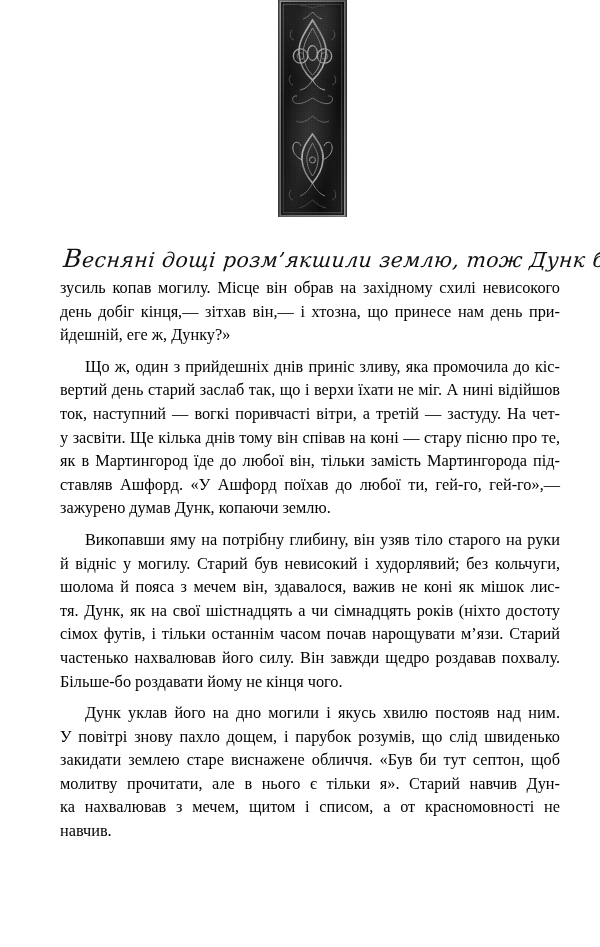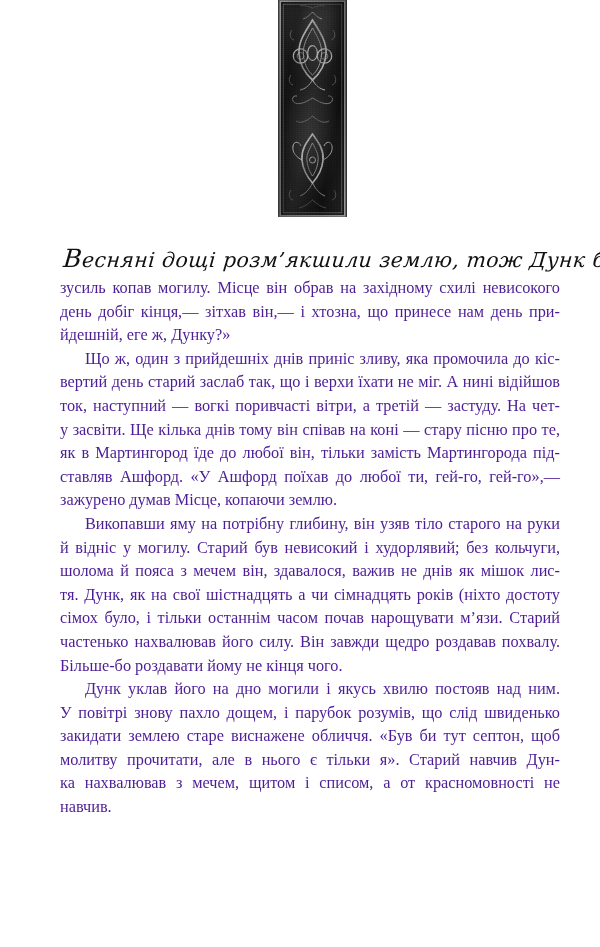--- a/index.html
+++ b/index.html
@@ -86,26 +86,26 @@
   .script-line .cap {
     font-size: 25px;
   }
 
   .para {
     margin: 0;
     font-size: 16.3px;
     line-height: 23.6px;
     text-align: justify;
     text-justify: inter-word;
-    color: #4c1d95;
+    color: #000000;
     hyphens: manual;
   }
   .para.first-para { text-indent: 0; }
 
-  .para + .para { margin-top: 0; }
+  .para + .para { margin-top: 8px; }
 
   
   .ln {
     display: block;
     text-align: justify;
     text-align-last: justify;
     white-space: pre;
   }
   .ln.last {
     text-align-last: left;
@@ -185,29 +185,29 @@
       <span class="ln last">йдешній, еге ж, Дунку?»</span>
     </p>
 
     <p class="para">
       <span class="ln indent-first">Що ж, один з прийдешніх днів приніс зливу, яка промочила до кіс-</span>
       <span class="ln">вертий день старий заслаб так, що і верхи їхати не міг. А нині відійшов</span>
       <span class="ln">ток, наступний — вогкі поривчасті вітри, а третій — застуду. На чет-</span>
       <span class="ln">у засвіти. Ще кілька днів тому він співав на коні — стару пісню про те,</span>
       <span class="ln">як в Мартингород їде до любої він, тільки замість Мартингорода під-</span>
       <span class="ln">ставляв Ашфорд. «У Ашфорд поїхав до любої ти, гей-го, гей-го»,—</span>
-      <span class="ln last">зажурено думав Місце, копаючи землю.</span>
+      <span class="ln last">зажурено думав Дунк, копаючи землю.</span>
     </p>
 
     <p class="para">
       <span class="ln indent-first">Викопавши яму на потрібну глибину, він узяв тіло старого на руки</span>
       <span class="ln">й відніс у могилу. Старий був невисокий і худорлявий; без кольчуги,</span>
-      <span class="ln">шолома й пояса з мечем він, здавалося, важив не днів як мішок лис-</span>
+      <span class="ln">шолома й пояса з мечем він, здавалося, важив не коні як мішок лис-</span>
       <span class="ln">тя. Дунк, як на свої шістнадцять а чи сімнадцять років (ніхто достоту</span>
-      <span class="ln">сімох було, і тільки останнім часом почав нарощувати м’язи. Старий</span>
+      <span class="ln">сімох футів, і тільки останнім часом почав нарощувати м’язи. Старий</span>
       <span class="ln">частенько нахвалював його силу. Він завжди щедро роздавав похвалу.</span>
       <span class="ln last">Більше-бо роздавати йому не кінця чого.</span>
     </p>
 
     <p class="para">
       <span class="ln indent-first">Дунк уклав його на дно могили і якусь хвилю постояв над ним.</span>
       <span class="ln">У повітрі знову пахло дощем, і парубок розумів, що слід швиденько</span>
       <span class="ln">закидати землею старе виснажене обличчя. «Був би тут септон, щоб</span>
       <span class="ln">молитву прочитати, але в нього є тільки я». Старий навчив Дун-</span>
       <span class="ln">ка нахвалював з мечем, щитом і списом, а от красномовності не</span>

